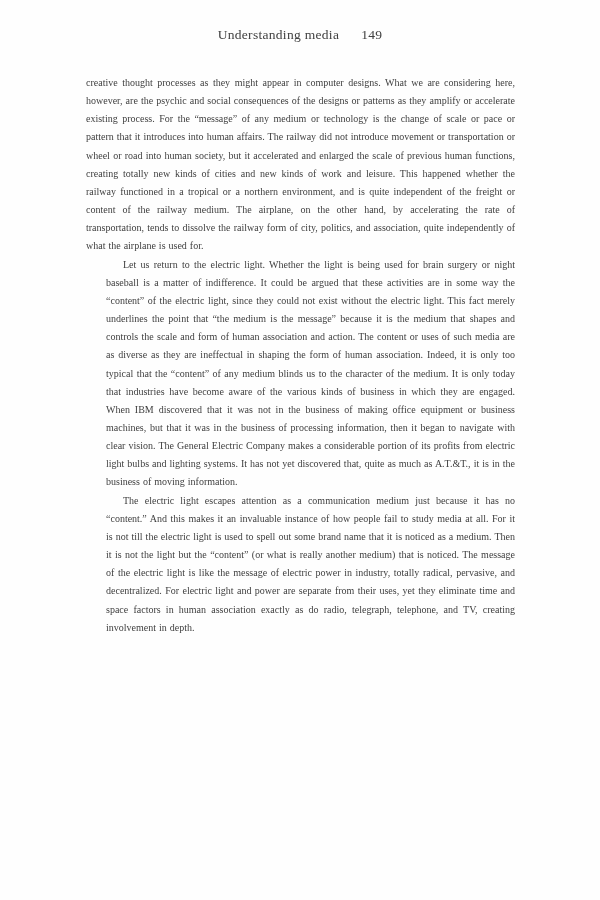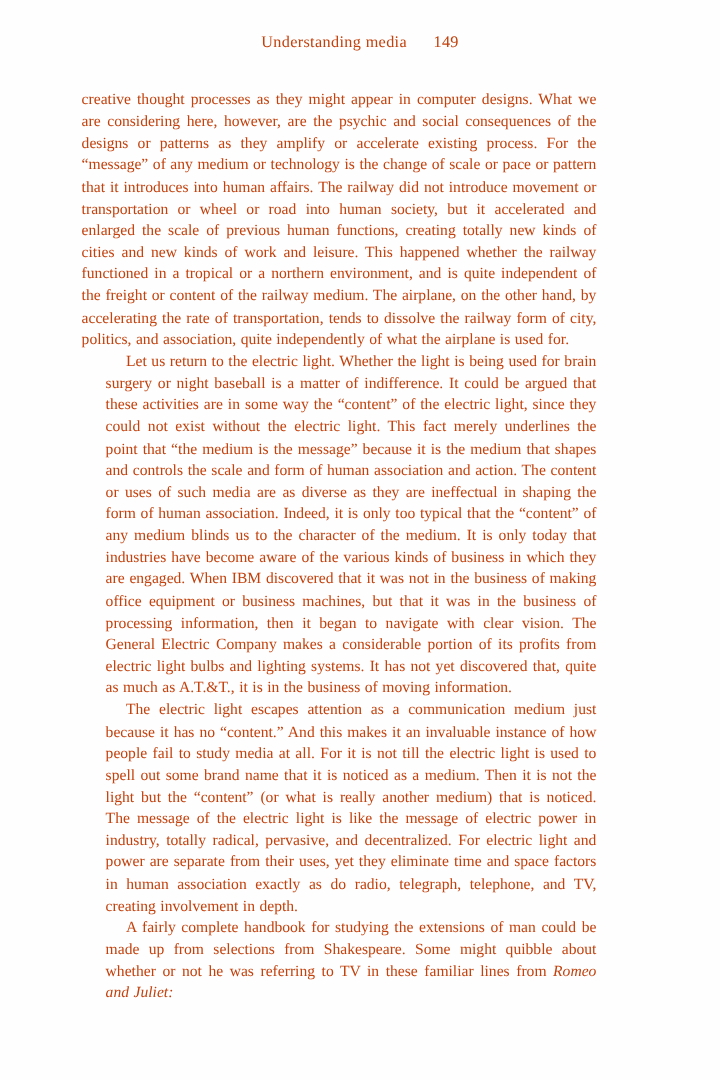--- a/index.html
+++ b/index.html
@@ -7,42 +7,42 @@
     padding: 0;
     background: #ffffff;
   }
   .page {
     position: relative;
     width: 600px;
     height: 900px;
     background: #fefefe;
     overflow: hidden;
     font-family: "Liberation Serif", serif;
-    color: #c2410c;
+    color: #404040;
   }
   .running-head {
     position: absolute;
     top: 27px;
     left: 0;
     width: 100%;
     text-align: center;
     font-size: 13.5px;
     letter-spacing: 0.3px;
     white-space: nowrap;
   }
   .running-head .pagenum {
     display: inline-block;
     margin-left: 22px;
   }
   .body-text {
     position: absolute;
     top: 74px;
-    left: 68px;
+    left: 86px;
     width: 429px;
-    font-size: 13px;
+    font-size: 10px;
     line-height: 18.15px;
     text-align: justify;
     word-spacing: 0.5px;
   }
   .body-text p {
     margin: 0;
     padding: 0;
   }
   .body-text p.indent {
     text-indent: 17px;
@@ -55,16 +55,15 @@
 <div class="page">
 
   <div class="running-head">
     <span>Understanding media</span><span class="pagenum">149</span>
   </div>
 
   <div class="body-text">
     <p><span>creative thought processes as they might appear in computer designs. What we are considering here, however, are the psychic and social consequences of the designs or patterns as they amplify or accelerate existing process. For the “message” of any medium or technology is the change of scale or pace or pattern that it introduces into human affairs. The railway did not introduce movement or transportation or wheel or road into human society, but it accelerated and enlarged the scale of previous human functions, creating totally new kinds of cities and new kinds of work and leisure. This happened whether the railway functioned in a tropical or a northern environment, and is quite independent of the freight or content of the railway medium. The airplane, on the other hand, by accelerating the rate of transportation, tends to dissolve the railway form of city, politics, and association, quite independently of what the airplane is used for.</span></p>
     <p class="indent"><span>Let us return to the electric light. Whether the light is being used for brain surgery or night baseball is a matter of indifference. It could be argued that these activities are in some way the “content” of the electric light, since they could not exist without the electric light. This fact merely underlines the point that “the medium is the message” because it is the medium that shapes and controls the scale and form of human association and action. The content or uses of such media are as diverse as they are ineffectual in shaping the form of human association. Indeed, it is only too typical that the “content” of any medium blinds us to the character of the medium. It is only today that industries have become aware of the various kinds of business in which they are engaged. When IBM discovered that it was not in the business of making office equipment or business machines, but that it was in the business of processing information, then it began to navigate with clear vision. The General Electric Company makes a considerable portion of its profits from electric light bulbs and lighting systems. It has not yet discovered that, quite as much as A.T.&amp;T., it is in the business of moving information.</span></p>
     <p class="indent"><span>The electric light escapes attention as a communication medium just because it has no “content.” And this makes it an invaluable instance of how people fail to study media at all. For it is not till the electric light is used to spell out some brand name that it is noticed as a medium. Then it is not the light but the “content” (or what is really another medium) that is noticed. The message of the electric light is like the message of electric power in industry, totally radical, pervasive, and decentralized. For electric light and power are separate from their uses, yet they eliminate time and space factors in human association exactly as do radio, telegraph, telephone, and TV, creating involvement in depth.</span></p>
-    <p class="indent"><span>A fairly complete handbook for studying the extensions of man could be made up from selections from Shakespeare. Some might quibble about whether or not he was referring to TV in these familiar lines from </span><i>Romeo and Juliet:</i></p>
   </div>
 
 </div>
 
 </body></html>

